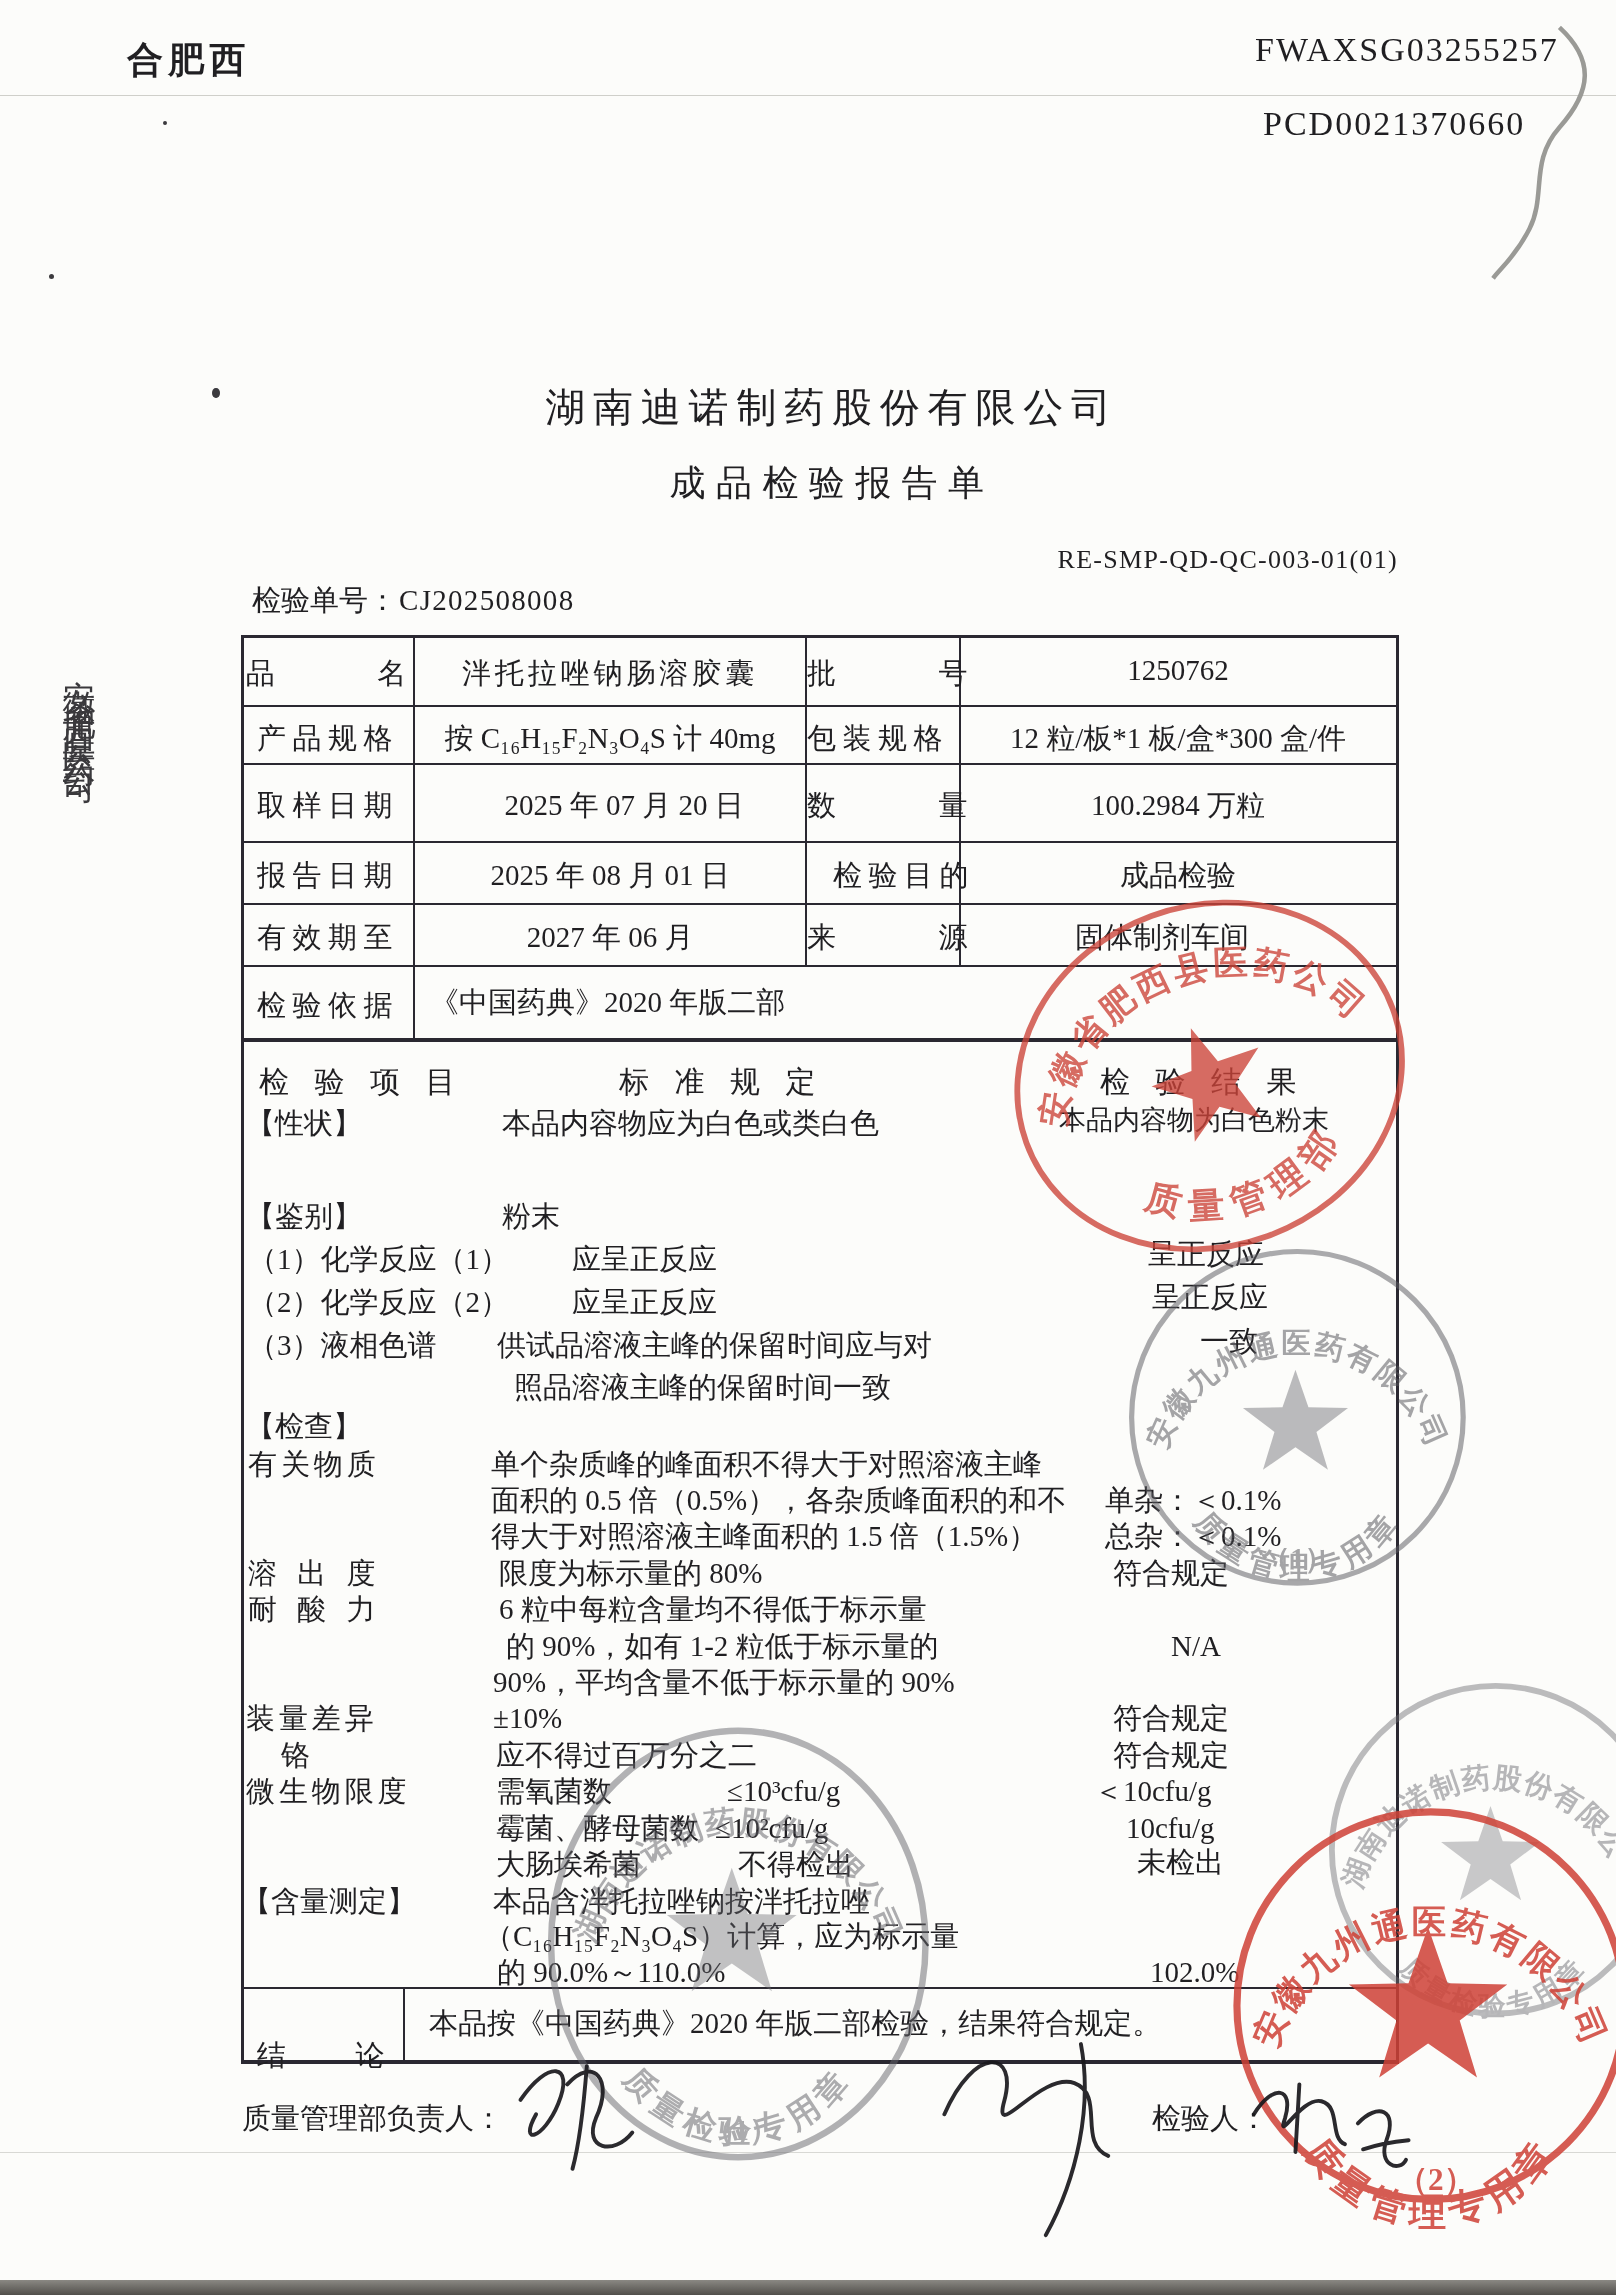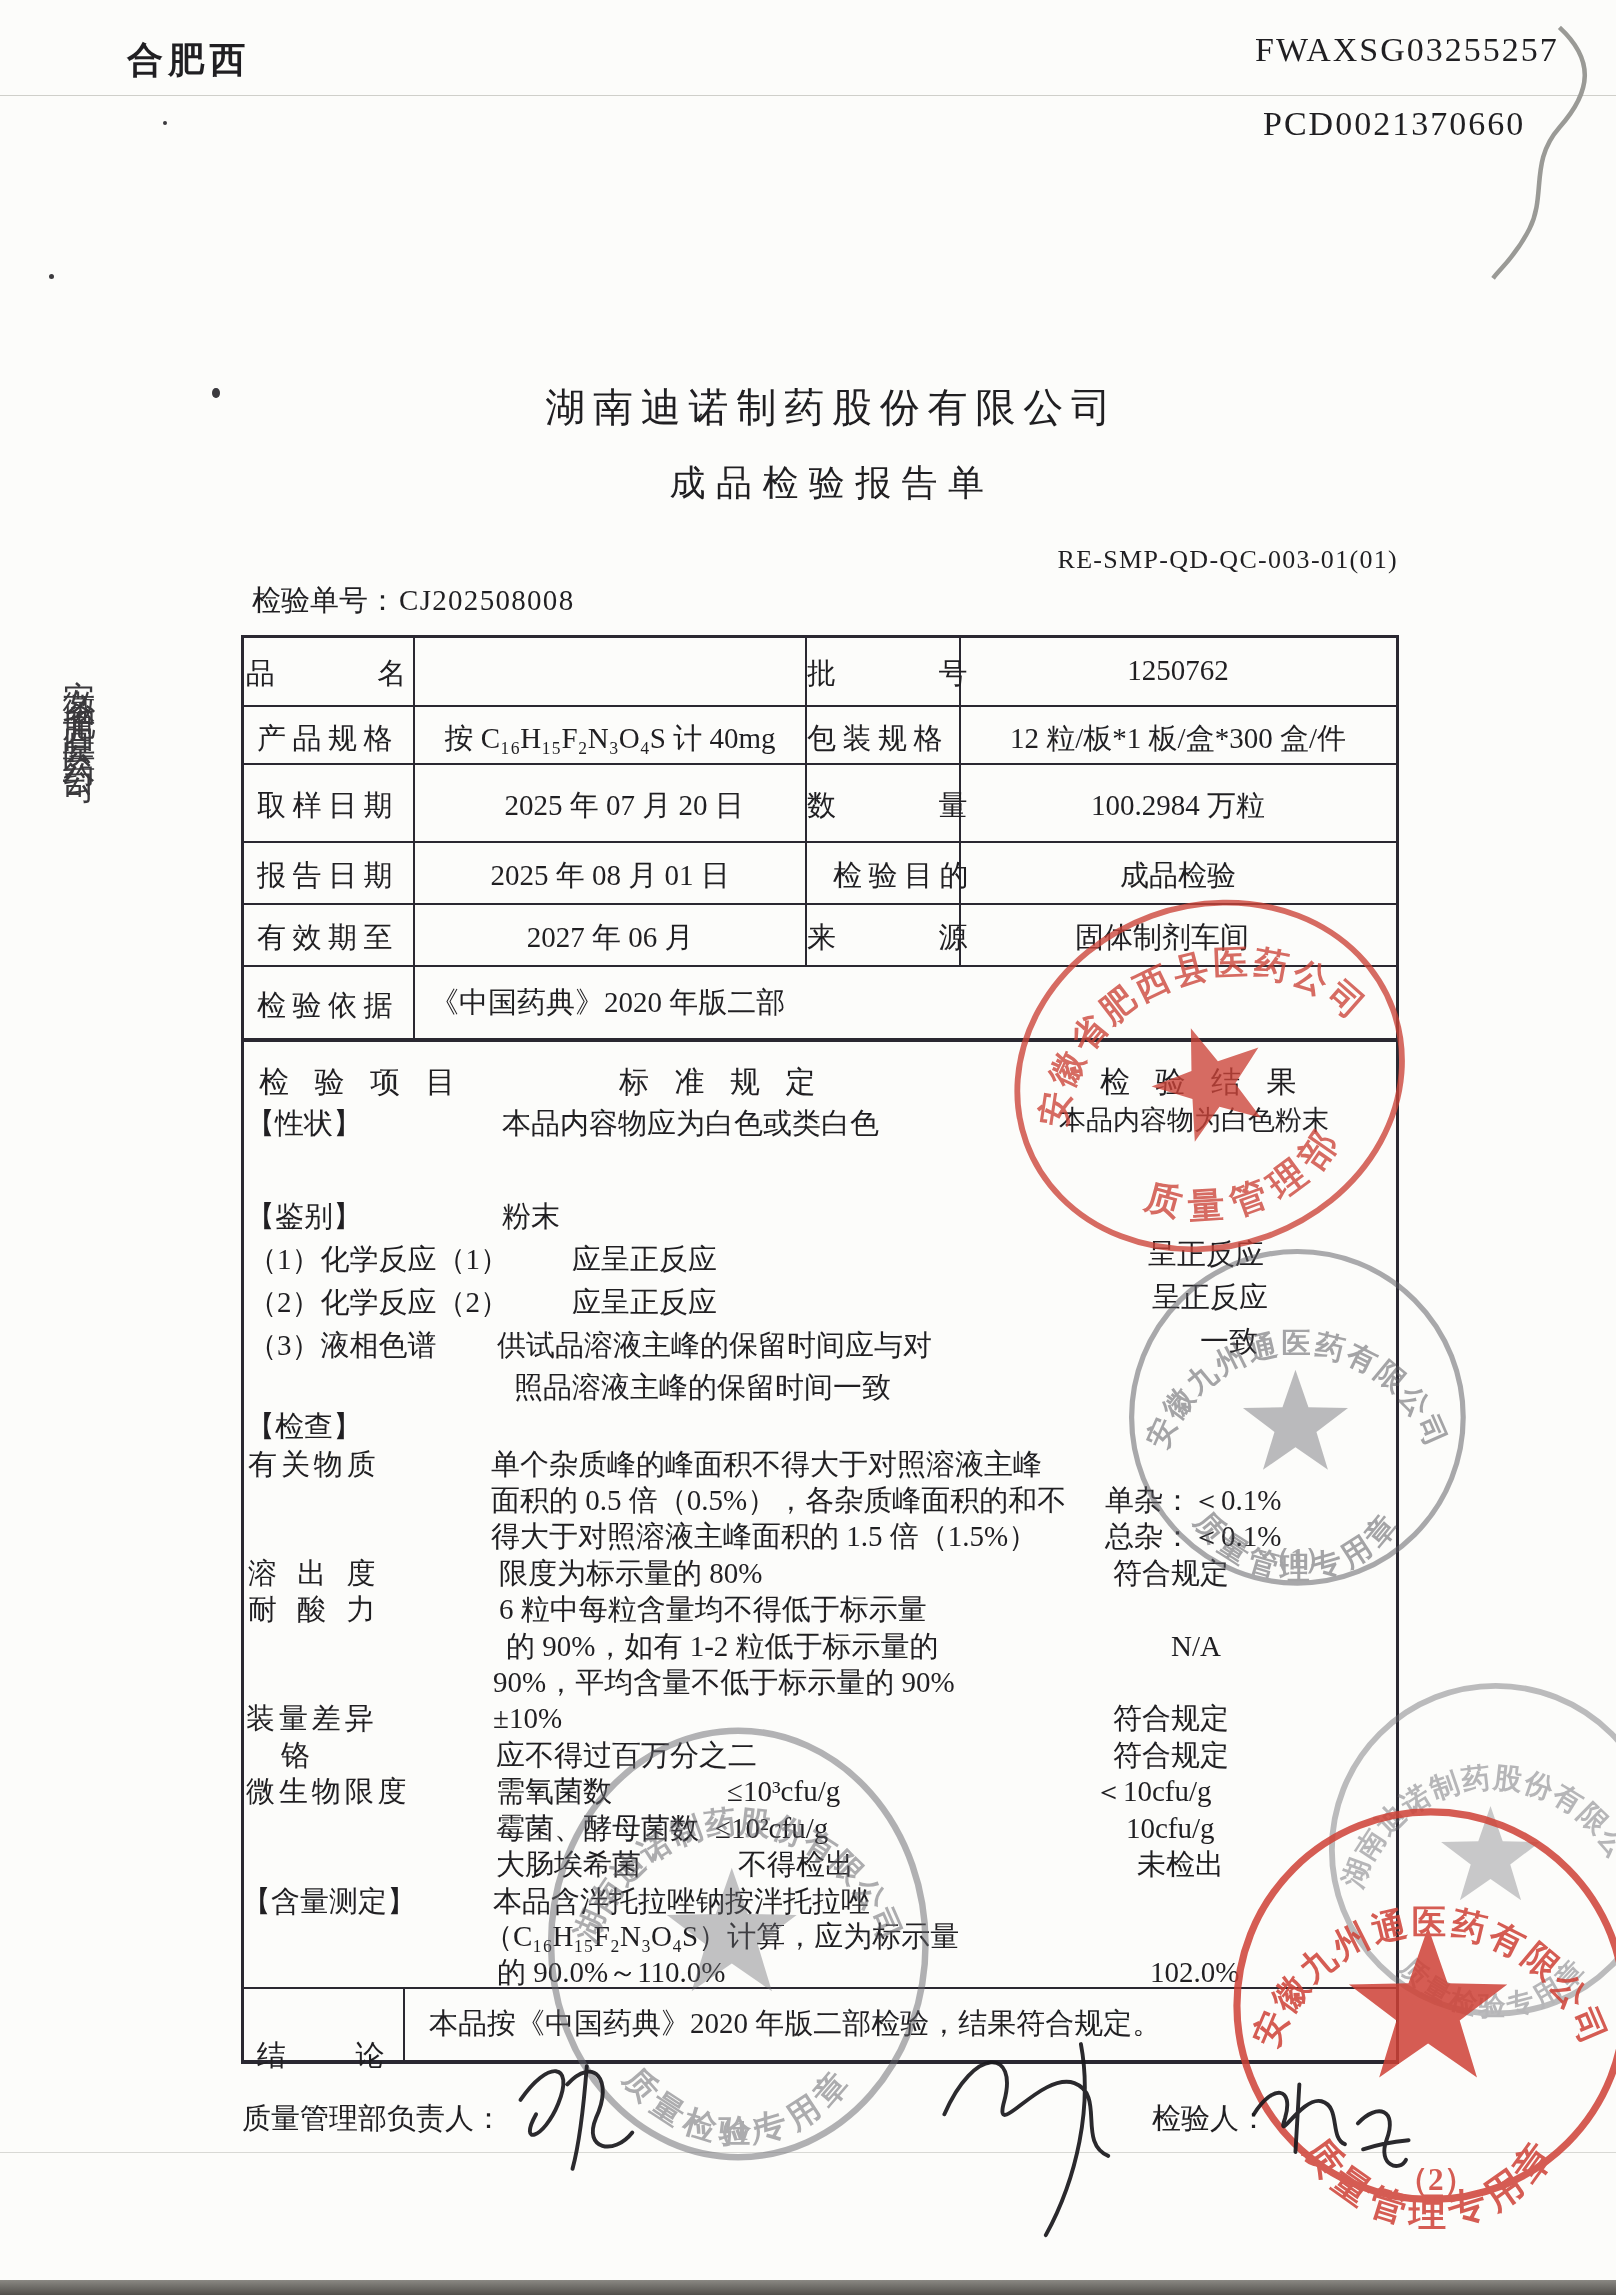--- a/index.html
+++ b/index.html
@@ -58,20 +58,21 @@
   <div class="ln" style="left:241px; top:903px; width:1158px; height:2px;"></div>
   <div class="ln" style="left:241px; top:965px; width:1158px; height:2px;"></div>
   <div class="ln" style="left:241px; top:1038px; width:1158px; height:3.9px;"></div>
   <div class="ln" style="left:241px; top:1987px; width:1158px; height:2px;"></div>
   <div class="ln" style="left:413px;  top:635px; width:2px; height:406px;"></div>
   <div class="ln" style="left:805px; top:635px; width:2px; height:332px;"></div>
   <div class="ln" style="left:959px; top:635px; width:2px; height:332px;"></div>
   <div class="ln" style="left:403px;  top:1987px; width:2px; height:75px;"></div>
 
   <div class="cellc ls6" style="left:243px;  top:654px; width:170px;">品　　　名</div>
+  <div class="cellc ls6" style="left:415px;  top:654px; width:390px;">泮托拉唑钠肠溶胶囊</div>
   <div class="cellc ls6" style="left:807px; top:654px; width:152px;">批　　　号</div>
   <div class="cellc" style="left:960px; top:654px; width:436px;">1250762</div>
 
   <div class="cellc ls10" style="left:243px;  top:719px; width:170px;">产品规格</div>
   <div class="cellc" style="left:415px;  top:719px; width:390px;">按 C₁₆H₁₅F₂N₃O₄S 计 40mg</div>
   <div class="cellc ls10" style="left:807px; top:719px; width:129px;">包装规格</div>
   <div class="cellc" style="left:960px; top:719px; width:436px;">12 粒/板*1 板/盒*300 盒/件</div>
 
   <div class="cellc ls10" style="left:243px;  top:786px; width:170px;">取样日期</div>
   <div class="cellc" style="left:415px;  top:786px; width:390px;margin-left:14px;">2025 年 07 月 20 日</div>
@@ -140,21 +141,21 @@
 
   <div class="t ls6" style="left:246px; top:1775px;">微生物限度</div>
   <div class="t" style="left:496px;  top:1775px;">需氧菌数</div>
   <div class="t" style="left:727px; top:1775px;">≤10³cfu/g</div>
   <div class="t" style="left:1094px; top:1775px;">＜10cfu/g</div>
   <div class="t" style="left:496px;  top:1812px;">霉菌、酵母菌数</div>
   <div class="t" style="left:715px; top:1812px;">≤10²cfu/g</div>
   <div class="t" style="left:1126px; top:1812px;">10cfu/g</div>
   <div class="t" style="left:496px;  top:1848px;">大肠埃希菌</div>
   <div class="t" style="left:738px; top:1848px;">不得检出</div>
-  <div class="t" style="left:1137px; top:1848px;">未检出</div>
+  <div class="t" style="left:1137px; top:1848px;font-family:Liberation Mono, monospace;">未检出</div>
 
   <div class="t" style="left:242px; top:1885px;">【含量测定】</div>
   <div class="t" style="left:493px; top:1885px;">本品含泮托拉唑钠按泮托拉唑</div>
   <div class="t" style="left:484px; top:1920px;">（C₁₆H₁₅F₂N₃O₄S）计算，应为标示量</div>
   <div class="t" style="left:497px; top:1956px;">的 90.0%～110.0%</div>
   <div class="t" style="left:1150px; top:1956px;">102.0%</div>
 
   <div class="cellc ls6" style="left:243px; top:2007px; width:159px;margin-top:29px;">结　　论</div>
   <div class="t" style="left:429px; top:2007px;">本品按《中国药典》2020 年版二部检验，结果符合规定。</div>
 

